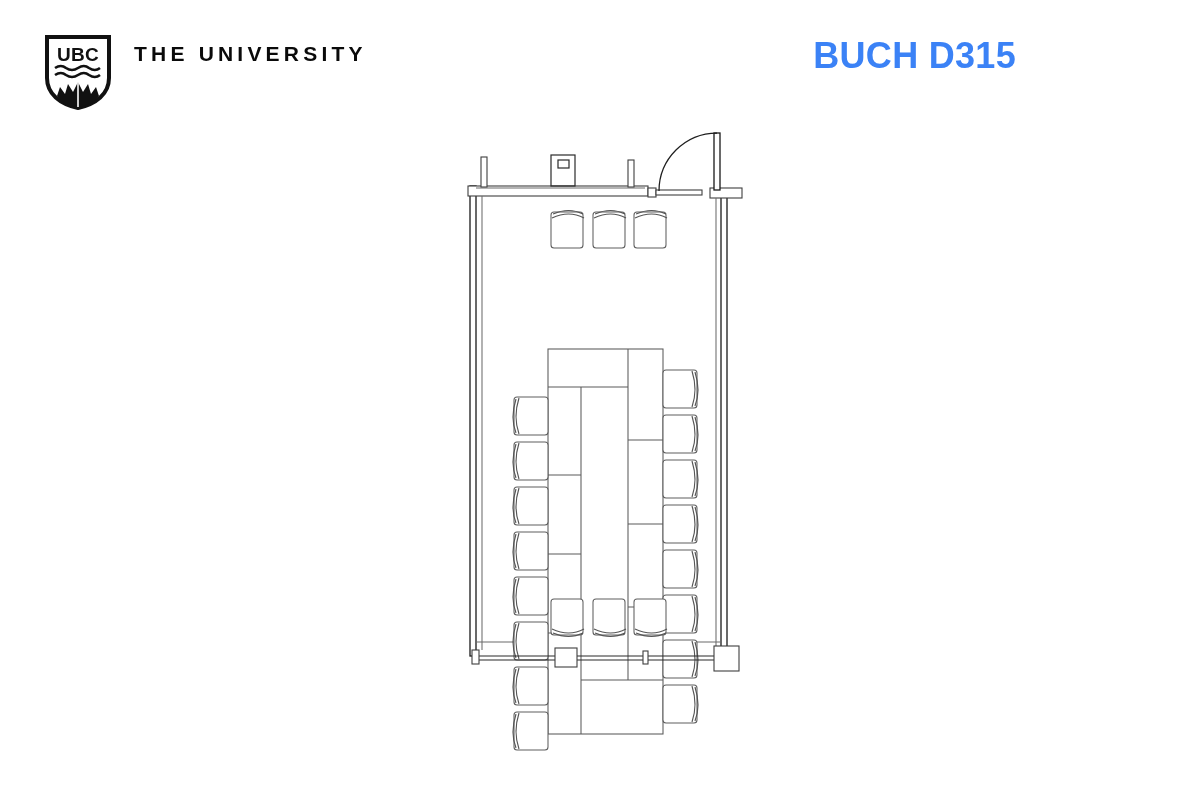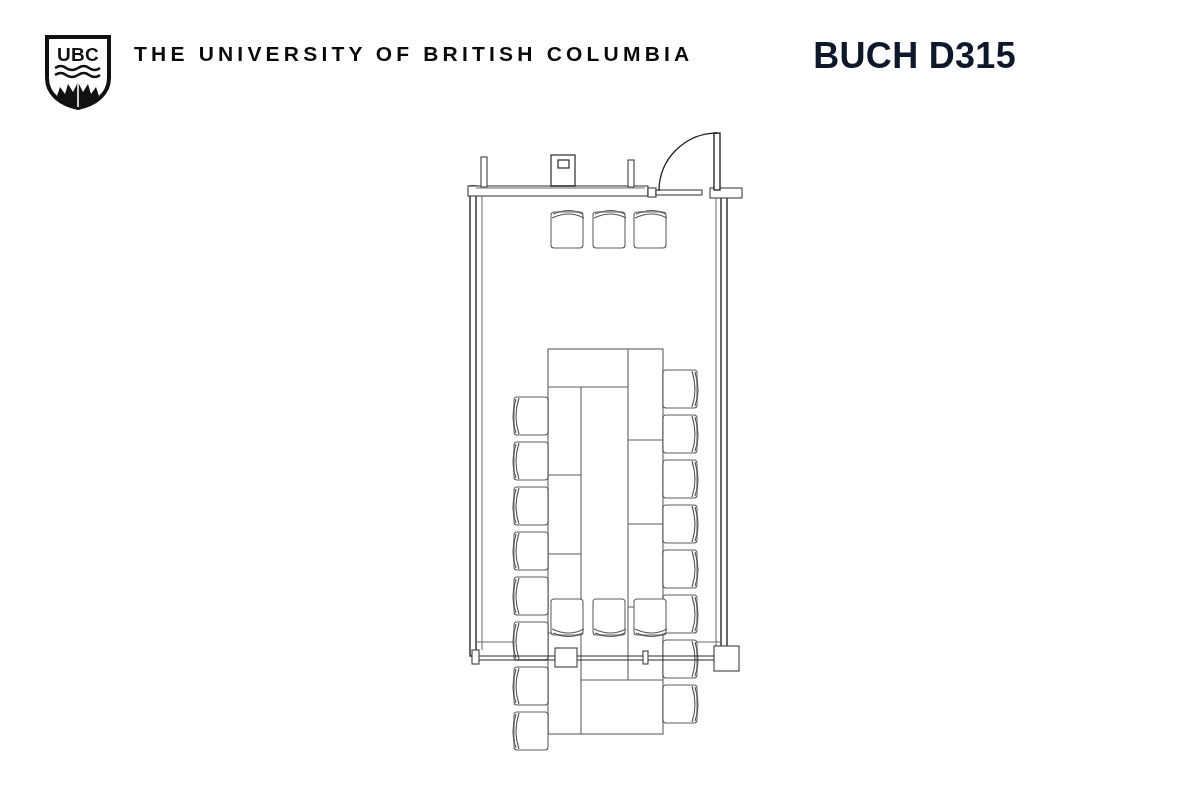--- a/index.html
+++ b/index.html
@@ -59,21 +59,21 @@
   }
 
   .room-code {
     position: absolute;
     right: 40px;
     top: 38px;
     font-family: "Liberation Sans", sans-serif;
     font-size: 36px;
     font-weight: 700;
     letter-spacing: 0.3px;
-    color: #0f172a;
+    color: #3b82f6;
     line-height: 1;
     white-space: nowrap;
   }
 
   
   .plan-area {
     position: absolute;
     left: 0;
     top: 120px;
     width: 1200px;
@@ -109,21 +109,20 @@
       <path d="M11 41 q6 -4 11 0 q6 4 12 0 q6 -4 11 0 q6 4 11 0" fill="none" stroke="#111111" stroke-width="2.6"></path>
       <path d="M34 48 L39 58 L44 50 L47 60 L52 53 L55 62
                C52 67 44 71 34 73.5
                C24 71 16 67 13 62
                L16 53 L21 60 L24 50 L29 58 Z" fill="#111111"></path>
       <path d="M34 47 L34 73" stroke="#ffffff" stroke-width="1.6" fill="none"></path>
     </svg>
 
     <div class="brand-wordmark">
       <div class="brand-line">THE UNIVERSITY</div>
-      <div class="brand-line">OF BRITISH COLUMBIA</div>
     </div>
 
   </div>
 
   <div class="room-code">BUCH D315</div>
 
 </div>
 
 <div class="plan-area">
   <svg class="plan-svg" viewBox="0 0 1200 680" aria-hidden="true">

